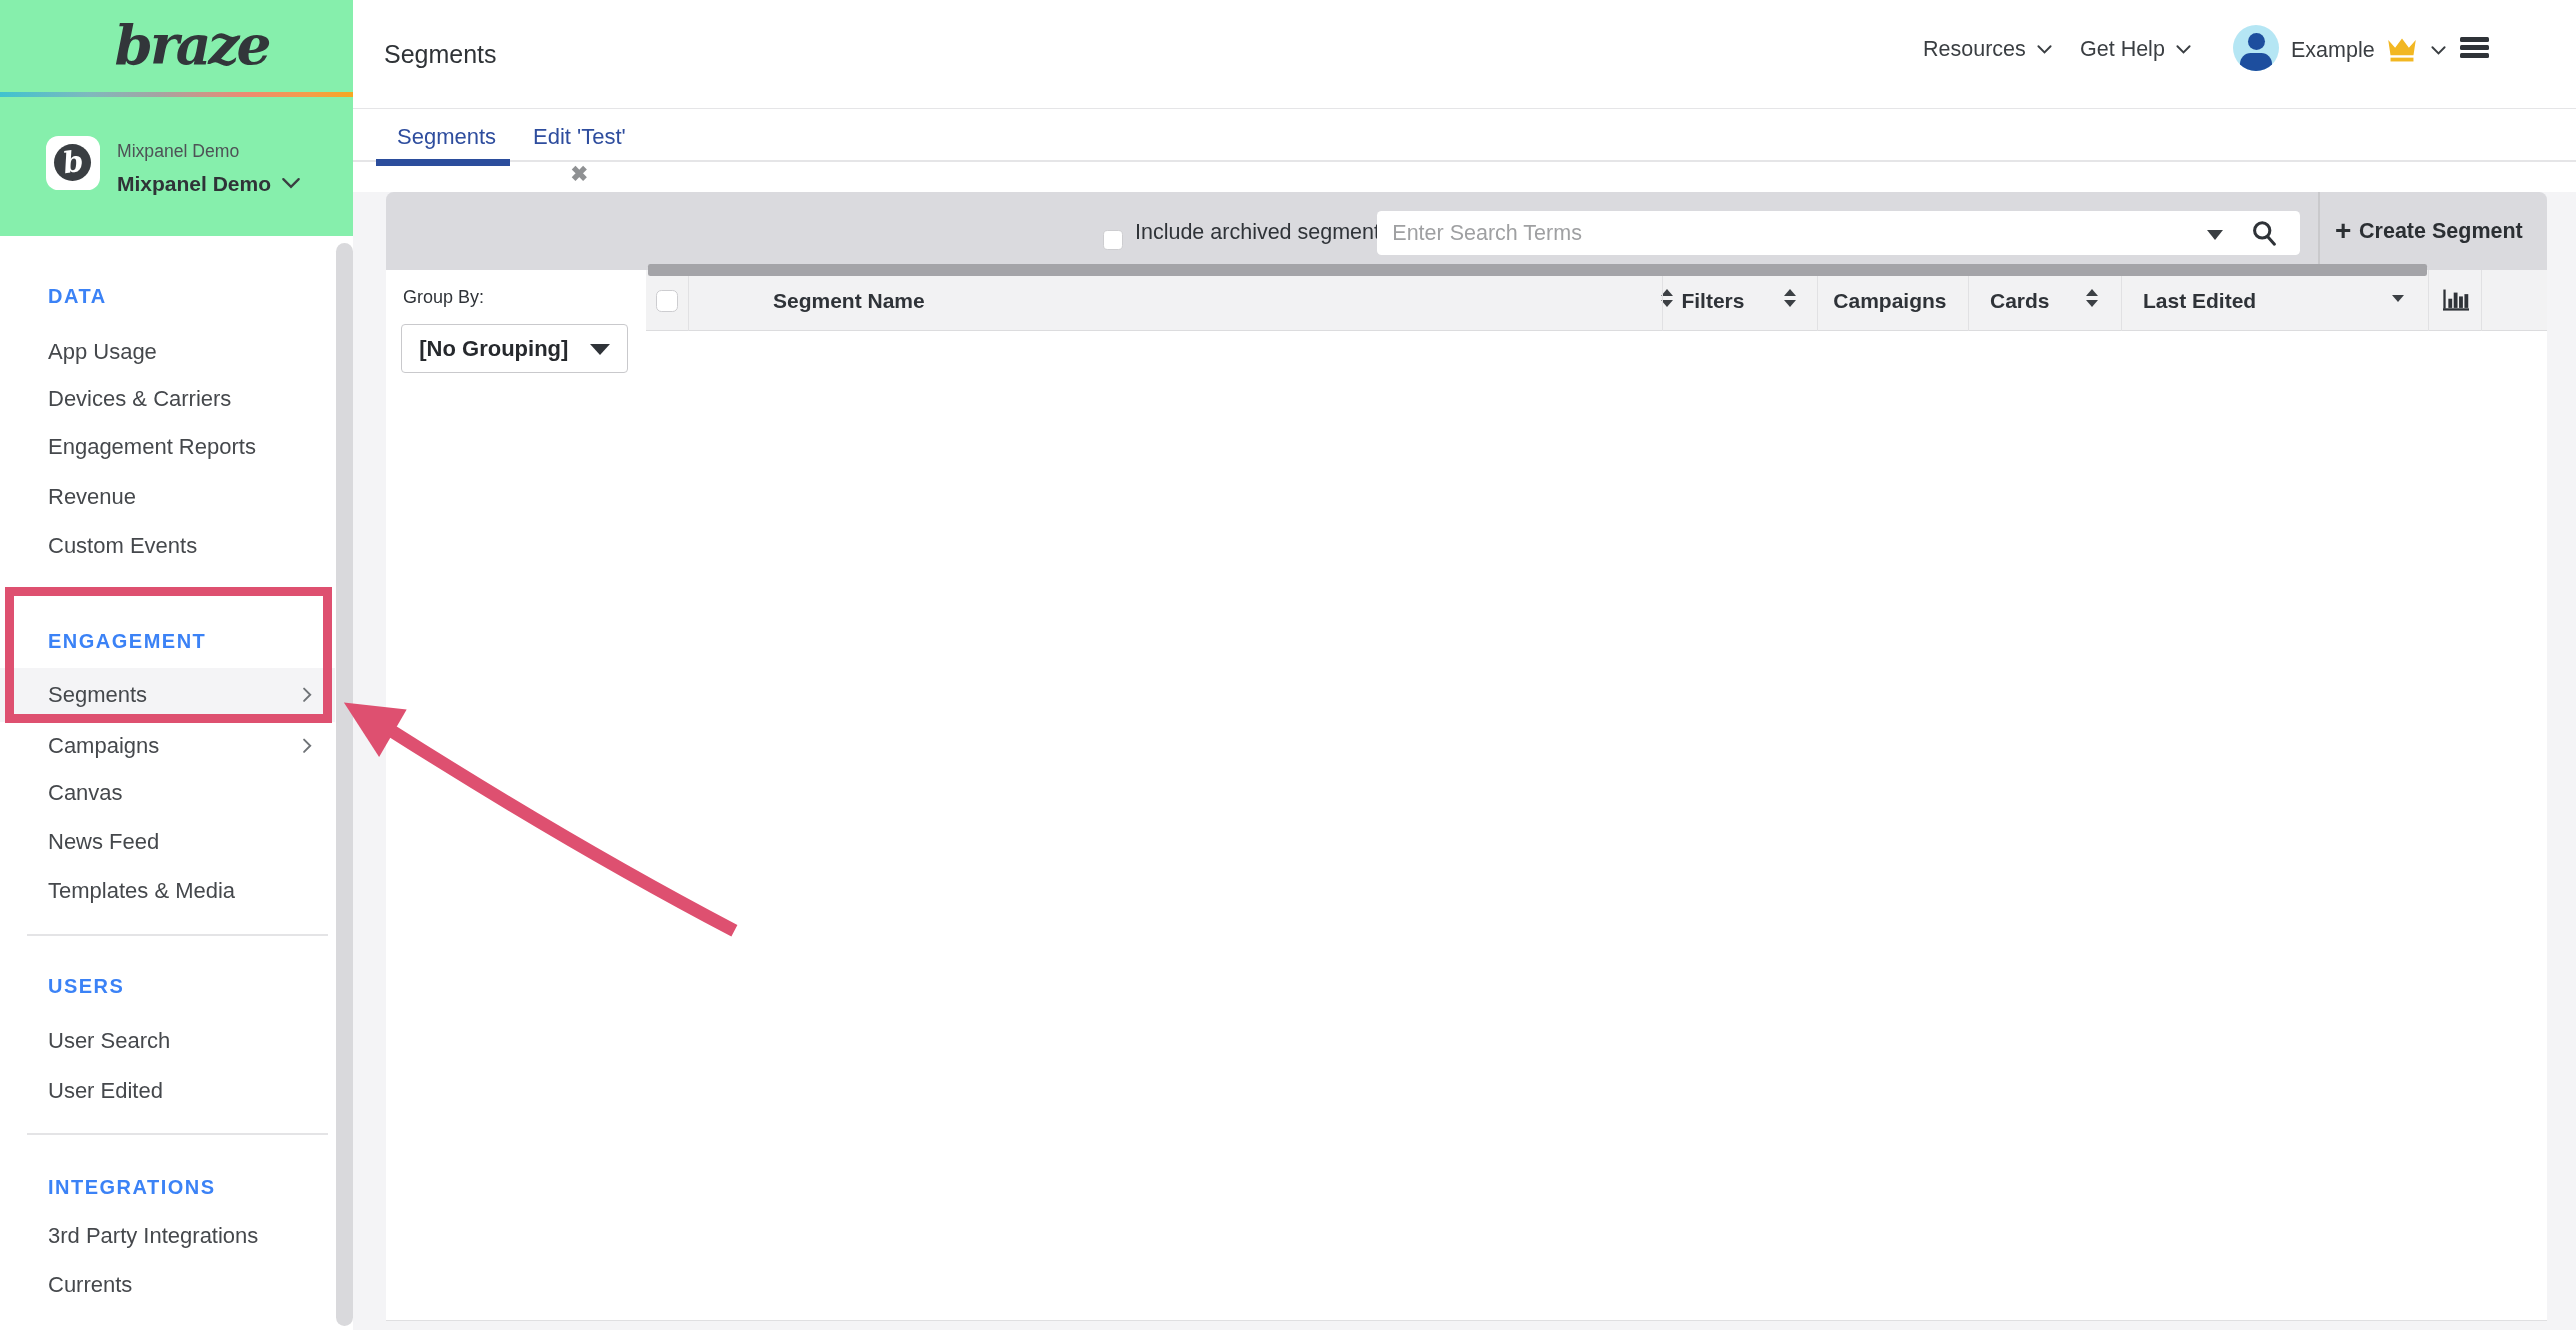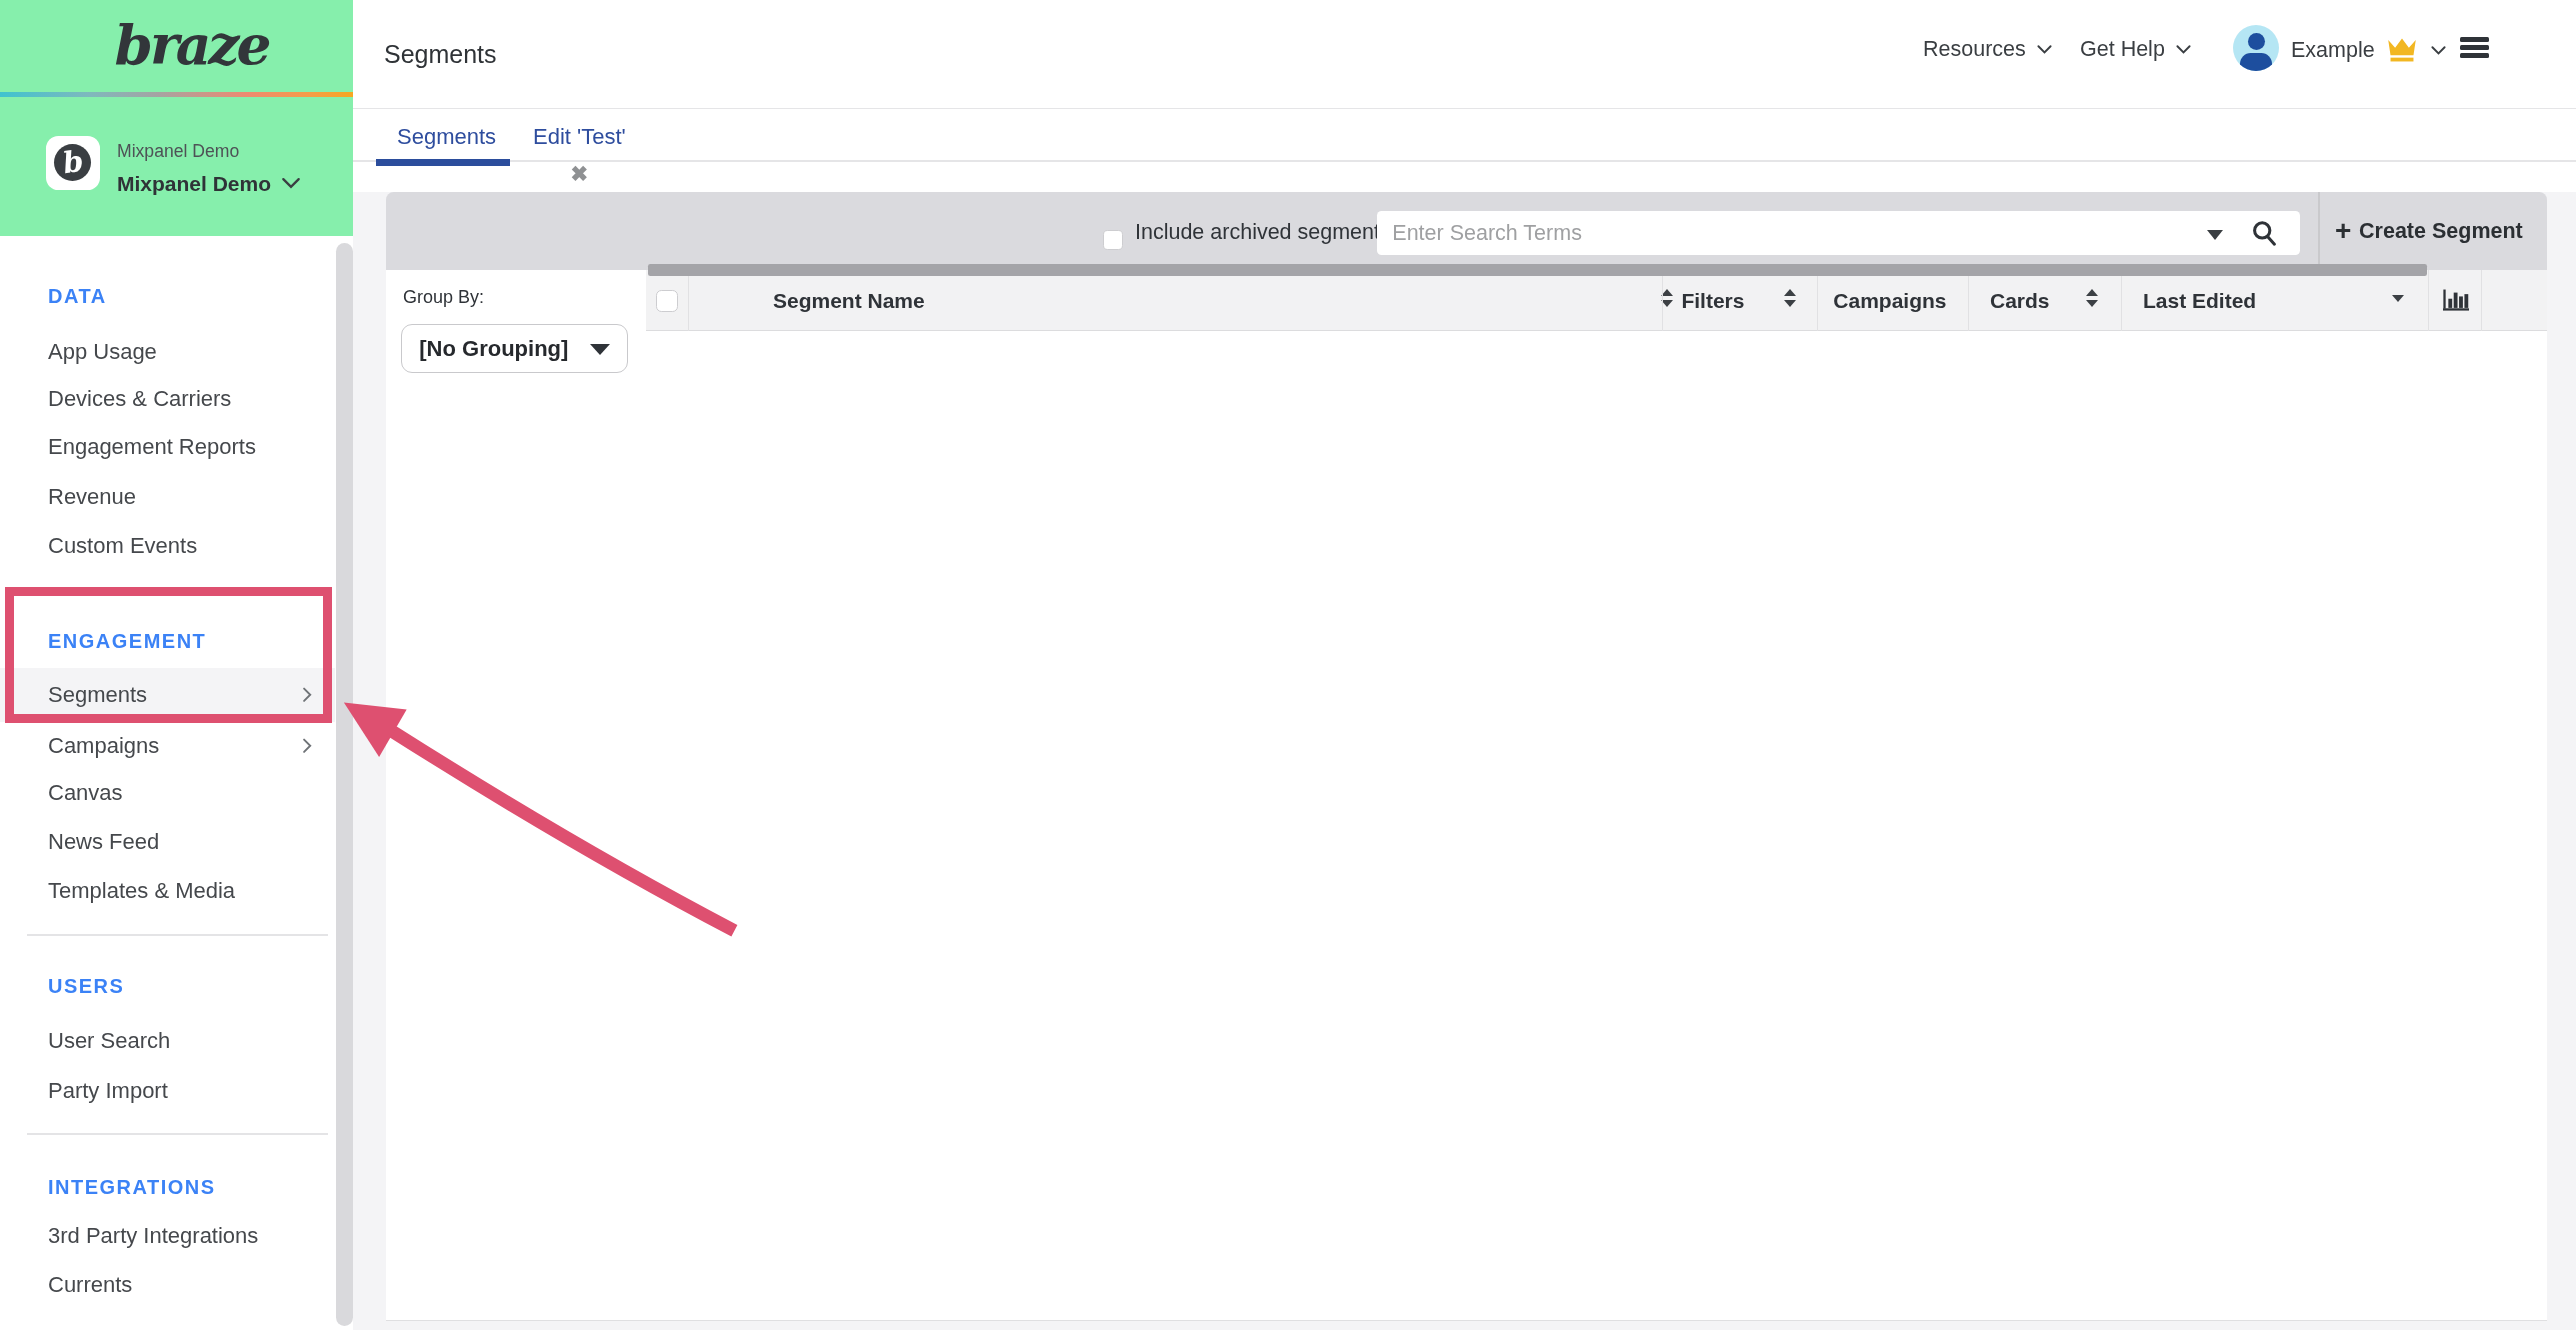--- a/index.html
+++ b/index.html
@@ -78,21 +78,21 @@
   #create-label { font-size:21.5px; font-weight:bold; }
 
   
   #h-scroll-thumb { left:648px; top:264px; width:1779px; height:11.5px; background:#a4a4a8; border-radius:2.3px; z-index:5; }
 
   
   #groupby-panel { left:386px; top:270px; width:261px; height:1051px; background:#ffffff; border-right:1.5px solid #e2e2e4;
     border-bottom:1.5px solid #dfdfe1; }
   #groupby-label { position:absolute; left:17px; top:17px; font-size:18px; color:#2f3338; }
   #groupby-select { position:absolute; left:15.3px; top:54px; width:227px; height:49px; background:#ffffff;
-    border:1.5px solid #c9c9cc; border-radius:11px; display:flex; align-items:center; padding:0 17px; }
+    border:1.5px solid #c9c9cc; border-radius:4px; display:flex; align-items:center; padding:0 17px; }
   #groupby-value { font-size:22px; font-weight:bold; color:#26292d; }
   #groupby-caret { position:absolute; right:17px; top:19px; width:0; height:0;
     border-left:10px solid transparent; border-right:10px solid transparent; border-top:11.5px solid #2f3338; }
 
   
   #table-header { left:646px; top:270px; width:1901px; height:61px; background:#f2f2f3; border-bottom:1.5px solid #dcdcde; }
   .th { position:absolute; top:0; height:61px; display:flex; align-items:center; border-left:1.5px solid #e1e1e3; }
   .th-label { font-size:21px; font-weight:bold; color:#2f3338; }
   #th-check { left:0; width:42px; border-left:none; justify-content:center; }
   #header-checkbox { width:22px; height:22px; background:#ffffff; border:1.5px solid #cdcdd0; border-radius:5.4px; }
@@ -175,21 +175,21 @@
       <span>Templates &amp; Media</span>
     </div>
 
   <div class="abs nav-divider" style="top:934px"></div>
 
   <div class="abs nav-section-title" style="top:974px">USERS</div>
   <div class="abs nav-item" style="top:1016px">
       <span>User Search</span>
     </div>
   <div class="abs nav-item" style="top:1066px">
-      <span>Party Import</span>
+      <span>User Edited</span>
     </div>
 
   <div class="abs nav-divider" style="top:1133px"></div>
 
   <div class="abs nav-section-title" style="top:1175px">INTEGRATIONS</div>
   <div class="abs nav-item" style="top:1211px">
       <span>3rd Party Integrations</span>
     </div>
   <div class="abs nav-item" style="top:1260px">
       <span>Currents</span>

